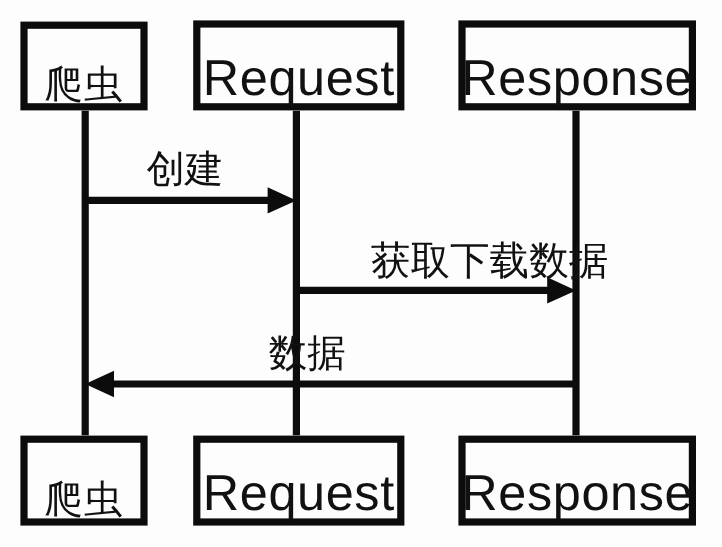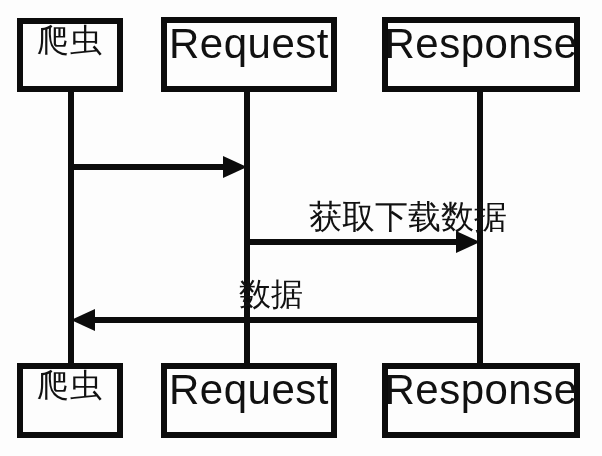--- a/index.html
+++ b/index.html
@@ -23,21 +23,21 @@
     left: 0;
     width: 602px;
     height: 456px;
   }
   .participant-box {
     position: absolute;
     box-sizing: border-box;
     border: 6px solid #0c0c0c;
     background: #fdfdfd;
     display: flex;
-    align-items: flex-start;
+    align-items: flex-end;
     justify-content: center;
   }
   .participant-label {
     color: #111111;
     font-size: 42px;
     line-height: 1;
     letter-spacing: 0.5px;
     white-space: nowrap;
   }
   .participant-label.cjk {
@@ -92,18 +92,19 @@
   </div>
 
   <div class="participant-box" style="left:161px; top:363px; width:176px; height:75px;">
     <span class="participant-label">Request</span>
   </div>
 
   <div class="participant-box" style="left:382px; top:363px; width:198px; height:75px;">
     <span class="participant-label">Response</span>
   </div>
 
+  <span class="msg-label" style="left:122px; top:125px;">创建</span>
 
   <span class="msg-label" style="left:264px; top:200px; font-size:33px;margin-left:45px;">获取下载数据</span>
 
-  <span class="msg-label" style="left:239px; top:278px;">数据</span>
+  <span class="msg-label" style="left:224px; top:278px;">数据</span>
 
 </div>
 
 </body></html>

